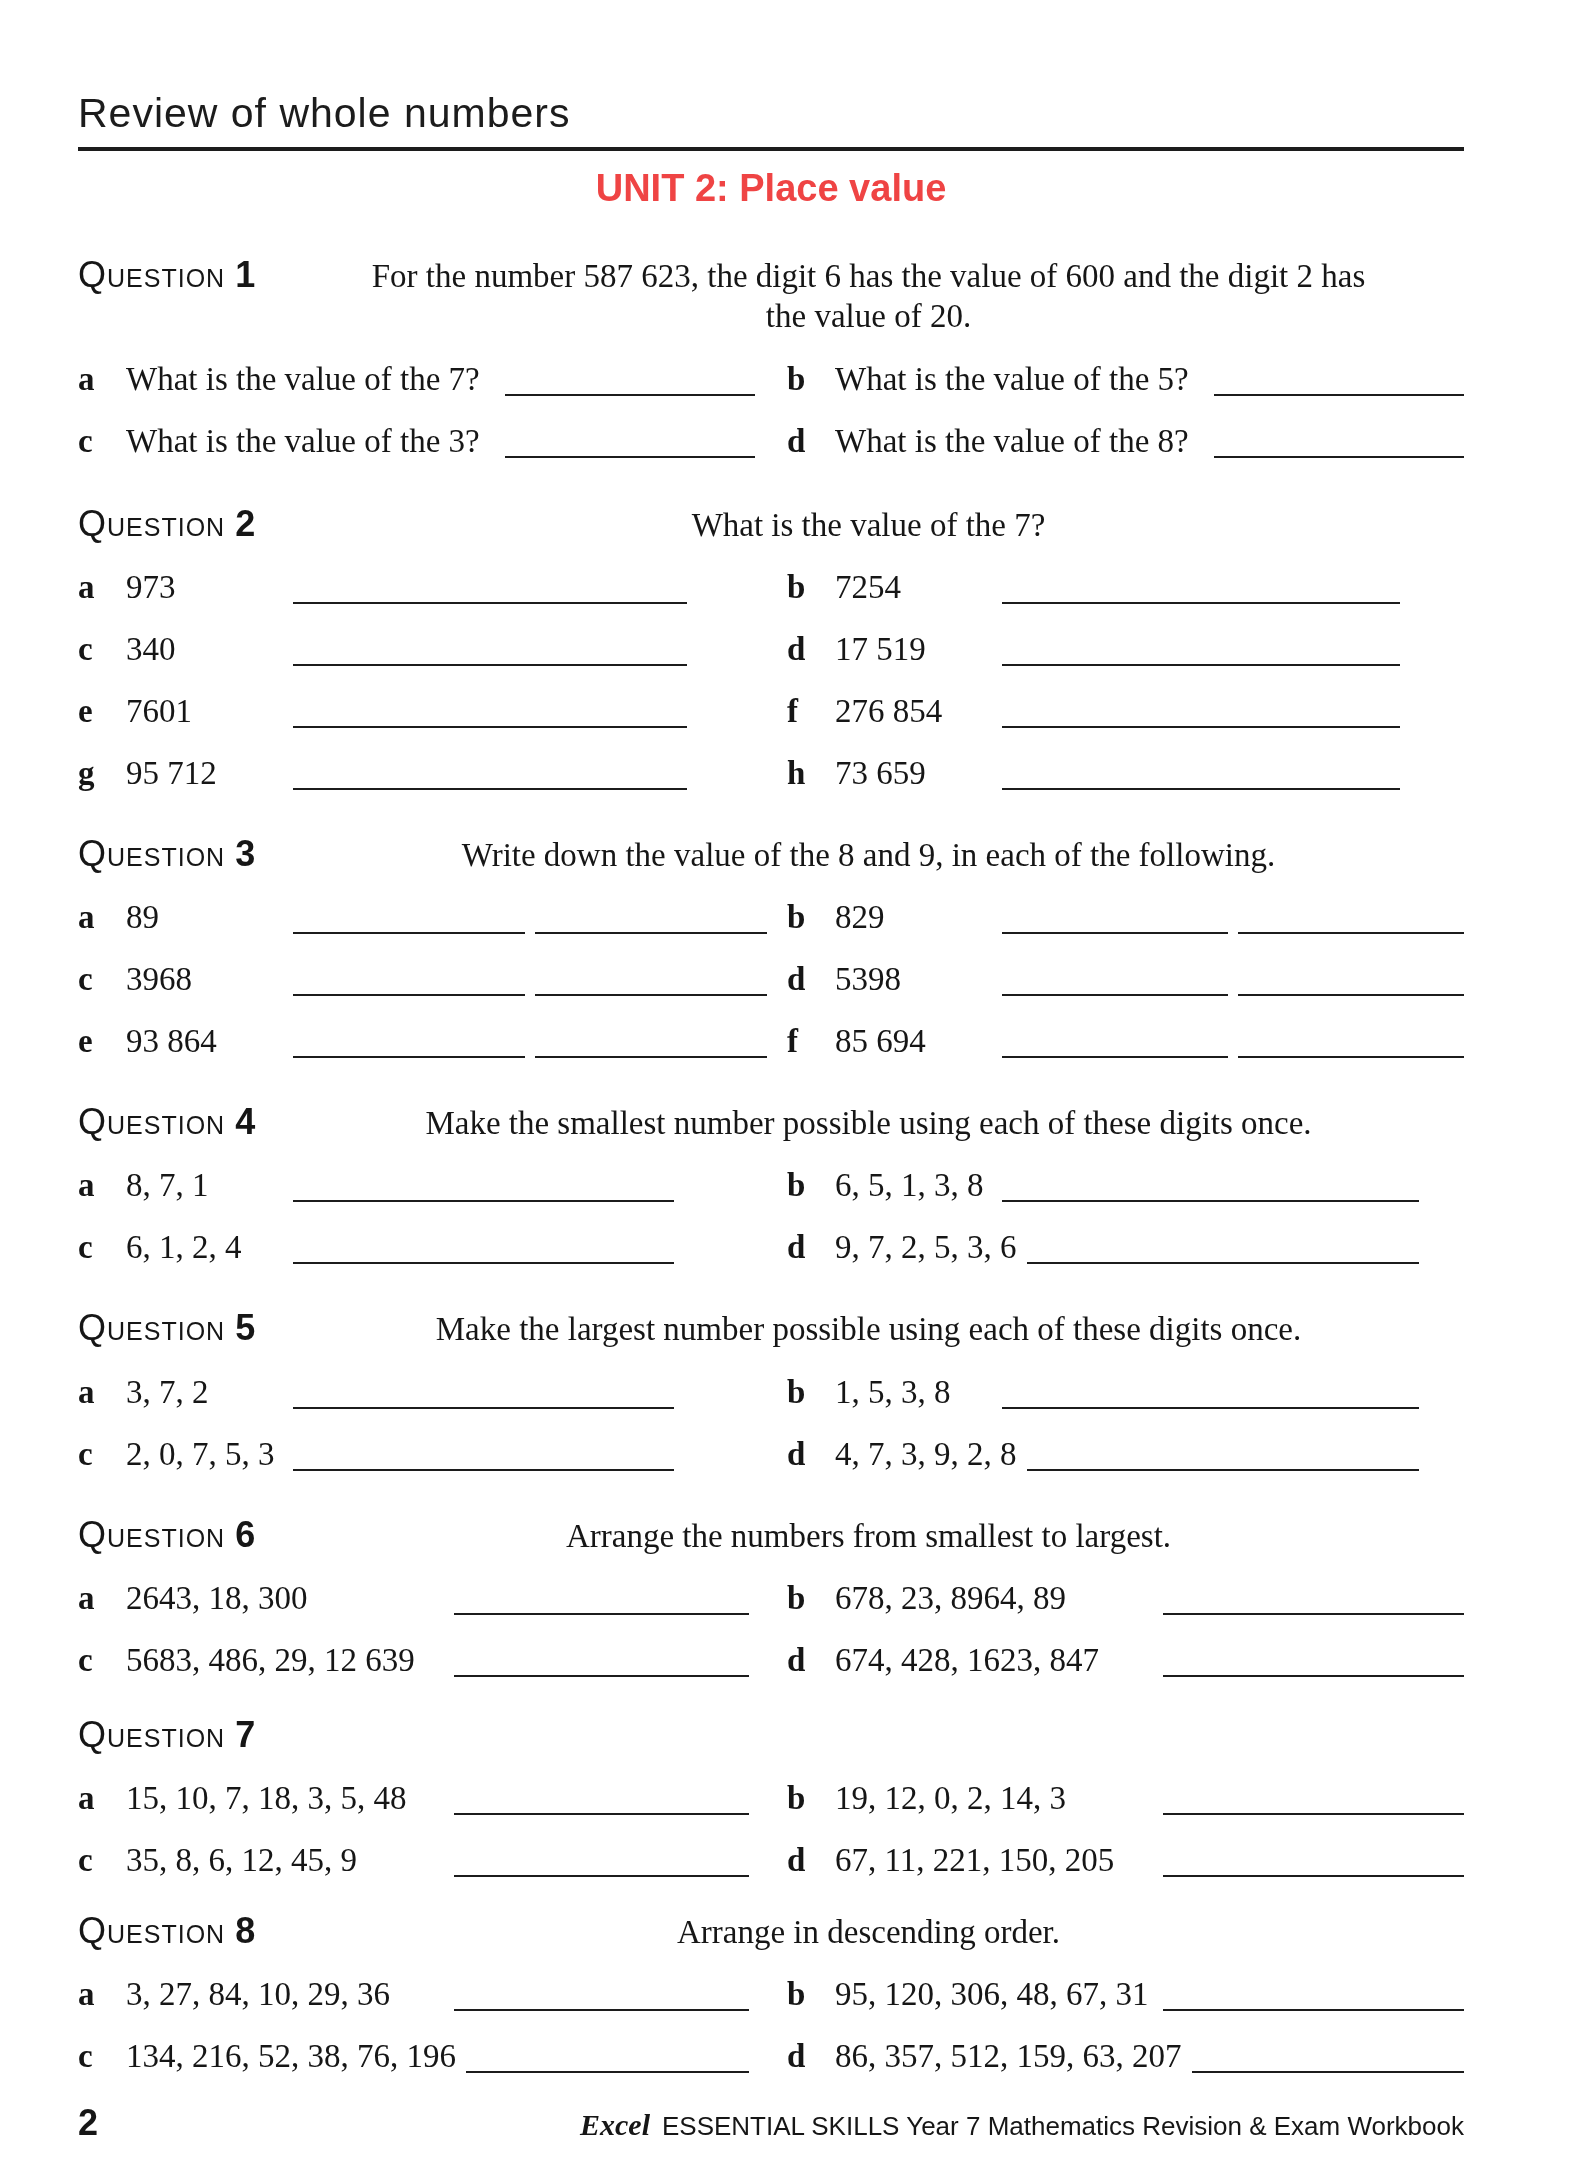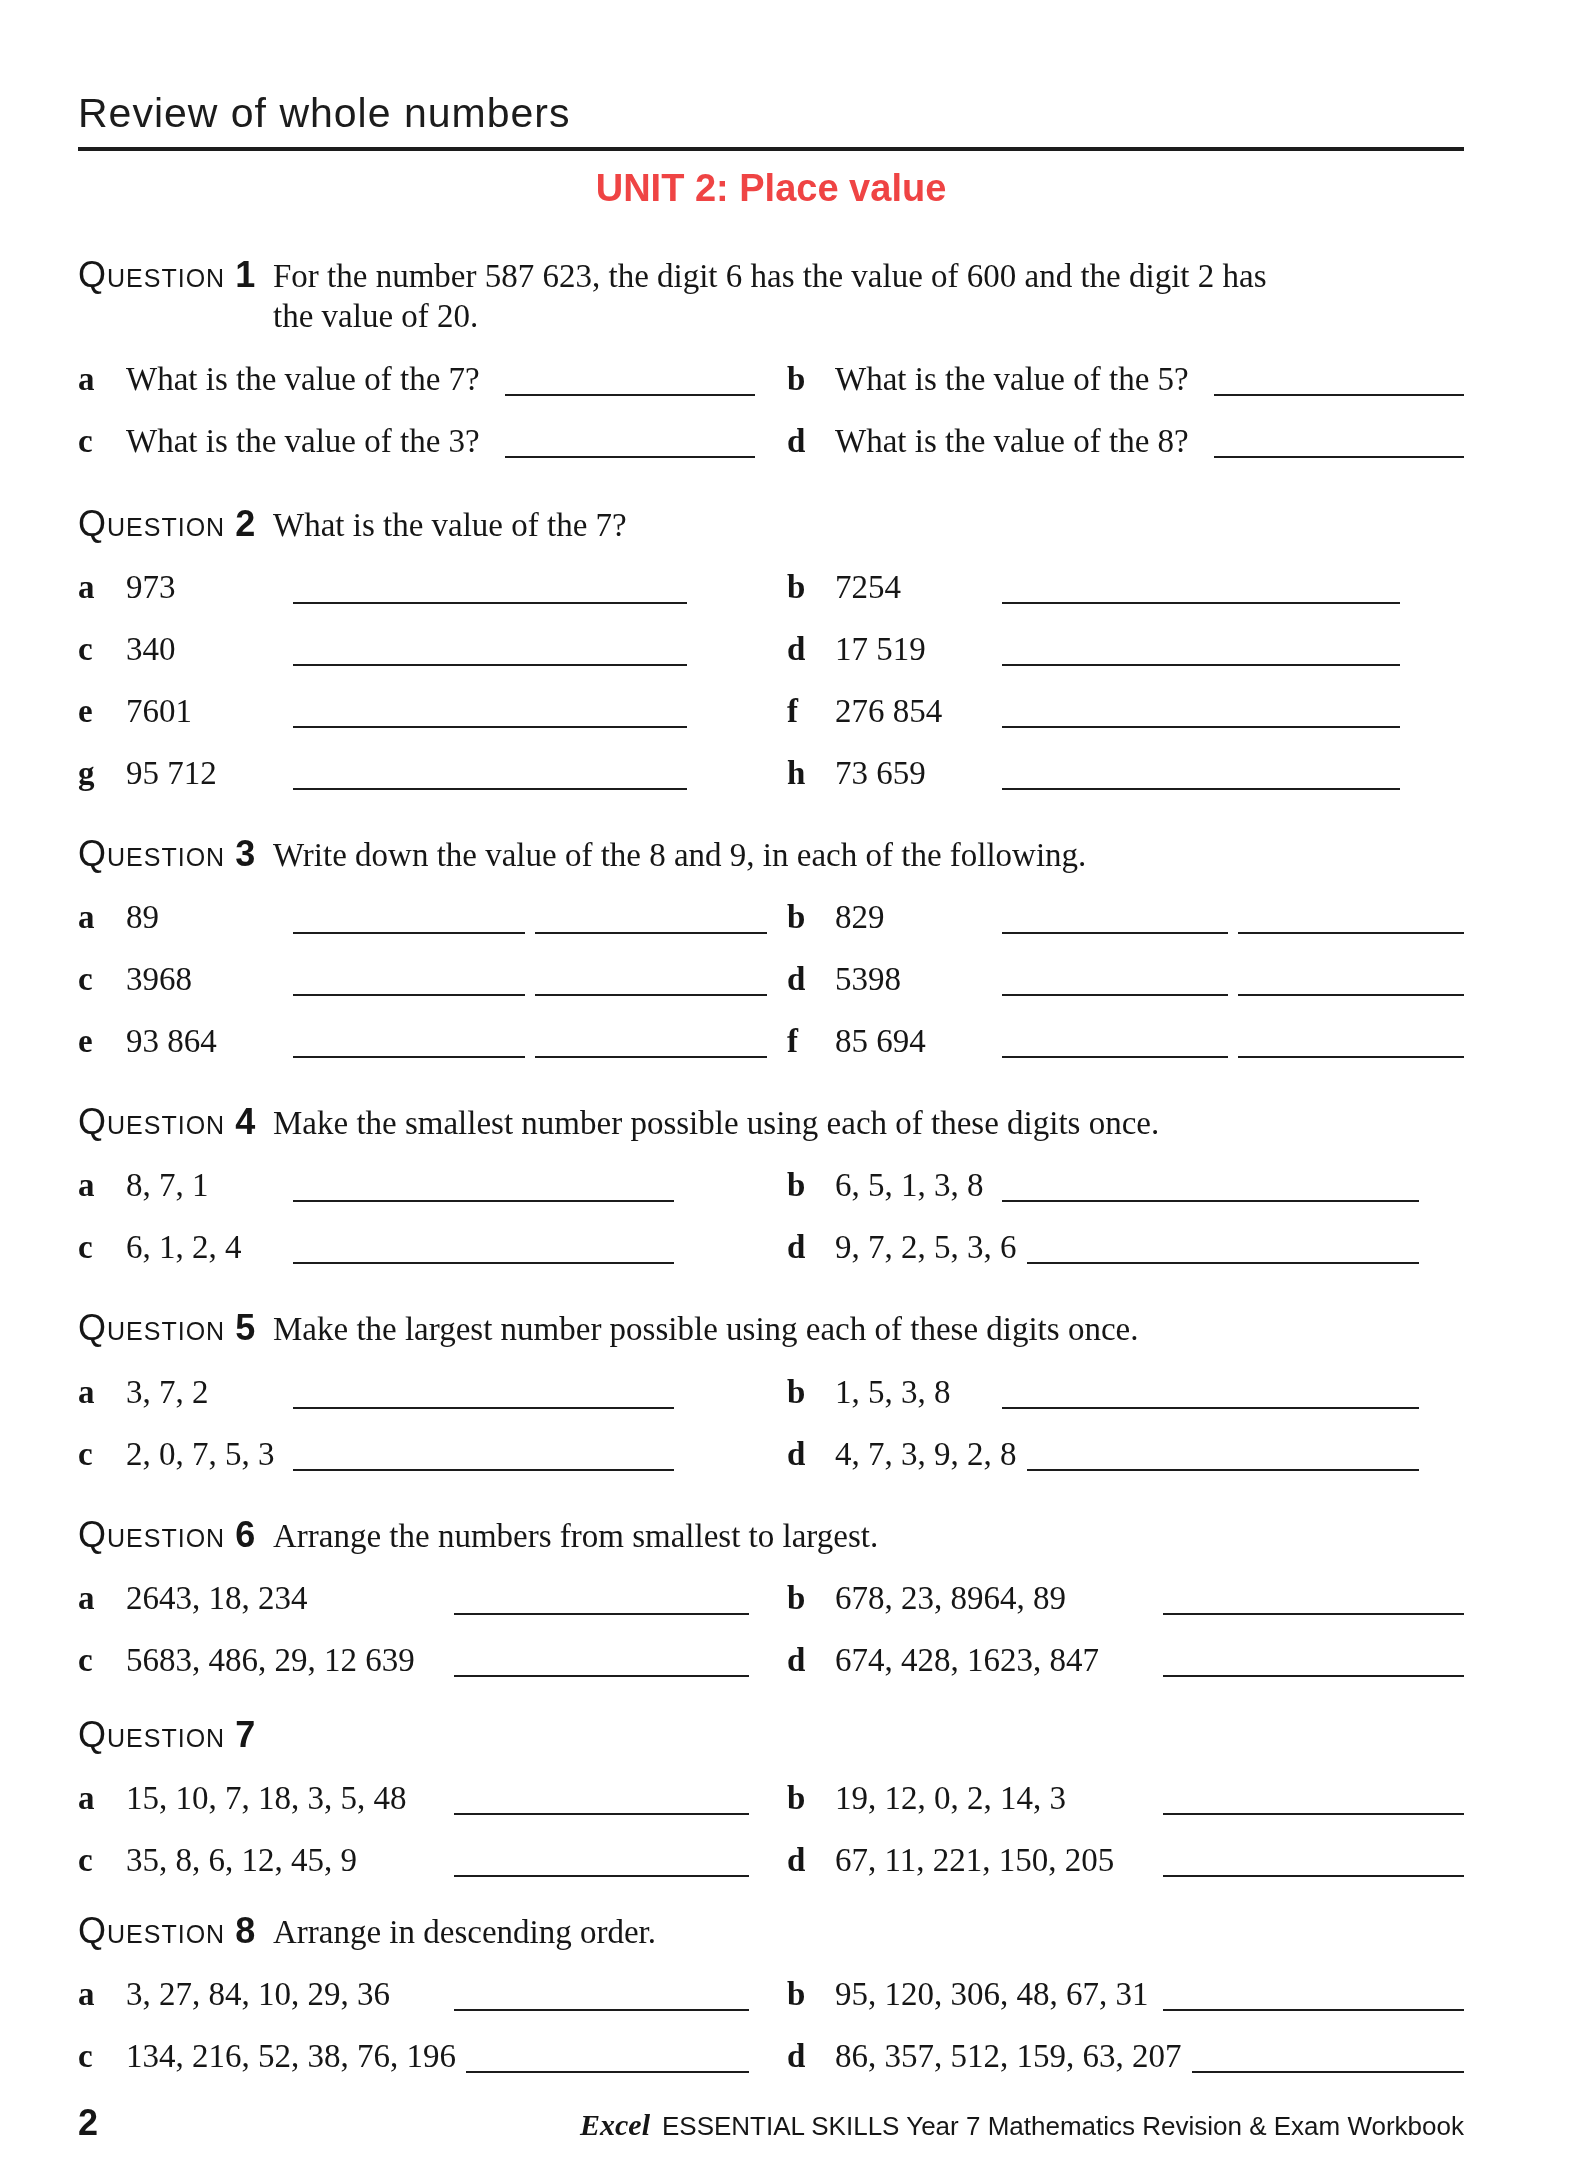--- a/index.html
+++ b/index.html
@@ -19,21 +19,21 @@
   .title-rule{margin-top:12px;border-bottom:4px solid #1c1c1c;width:1386px;}
   .unit-heading{
     margin-top:16px;text-align:center;
     font-family:"Liberation Sans",sans-serif;
     font-size:38px;font-weight:700;color:#ef4444;
     letter-spacing:0px;
   }
   
   .q{margin-top:38px;}
   .q1{margin-top:44px;} .q2{margin-top:40px;} .q7{margin-top:32px;} .q8{margin-top:28px;}
-  .qh{display:flex;align-items:baseline;margin-bottom:24px;}
+  .qh{display:flex;align-items:baseline;margin-bottom:24px;text-align:center;}
   .ql{
     width:195px;flex-shrink:0;
     font-family:"Liberation Sans",sans-serif;font-size:36px;
     display:flex;align-items:baseline;white-space:nowrap;
   }
   .qword{font-variant:small-caps;text-transform:lowercase;letter-spacing:1px;}
   .qword::first-letter{text-transform:uppercase;}
   .qn{font-weight:700;margin-left:10px;}
   .qp{flex:1;font-size:33px;line-height:1.22;}
   .qp .pl{display:block;}
@@ -294,21 +294,21 @@
     <div class="qh">
       <div class="ql">
         <span class="qword">Question</span>
         <span class="qn">6</span>
       </div>
       <div class="qp">Arrange the numbers from smallest to largest.</div>
     </div>
     <div class="row">
       <div class="item il">
         <span class="lt">a</span>
-        <span class="vl">2643, 18, 234</span>
+        <span class="vl">2643, 18, 300</span>
         <span class="ln"></span>
       </div>
       <div class="item ir">
         <span class="lt">b</span>
         <span class="vl">678, 23, 8964, 89</span>
         <span class="ln"></span>
       </div>
     </div>
     <div class="row">
       <div class="item il">

